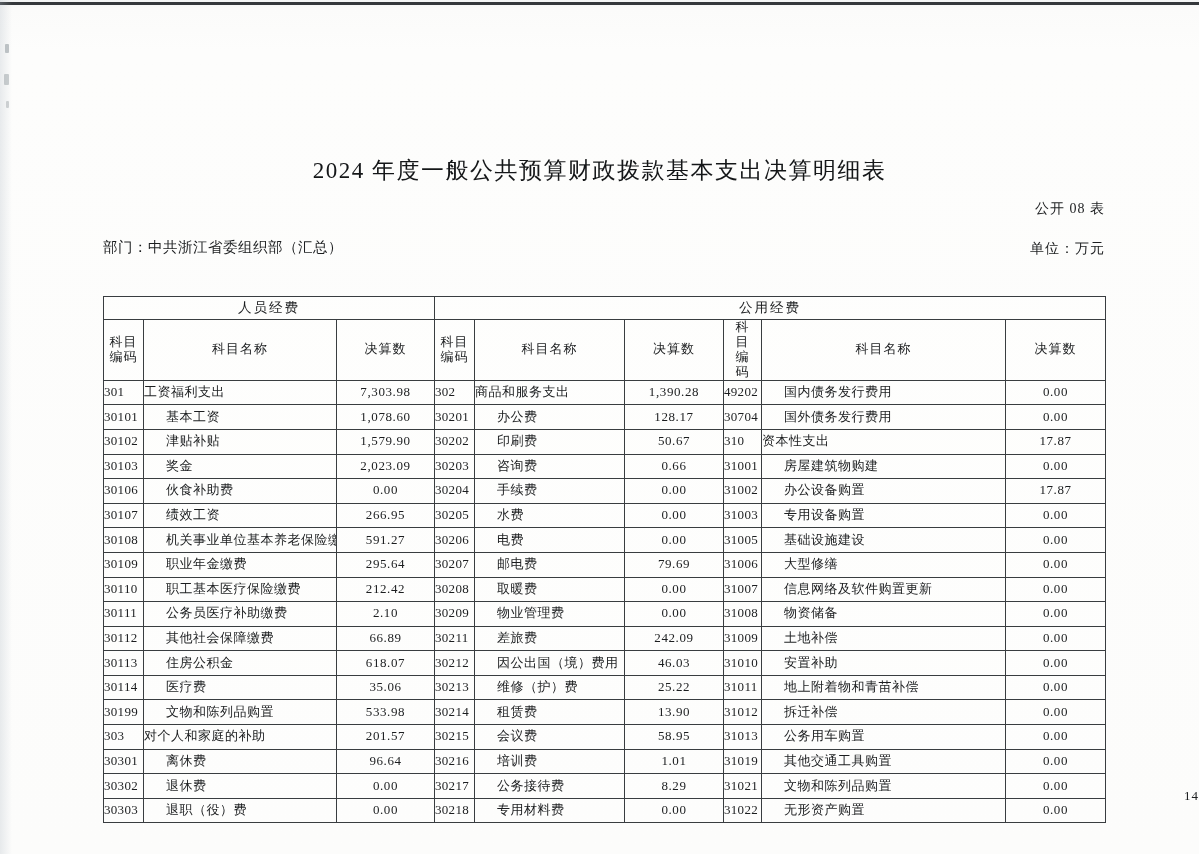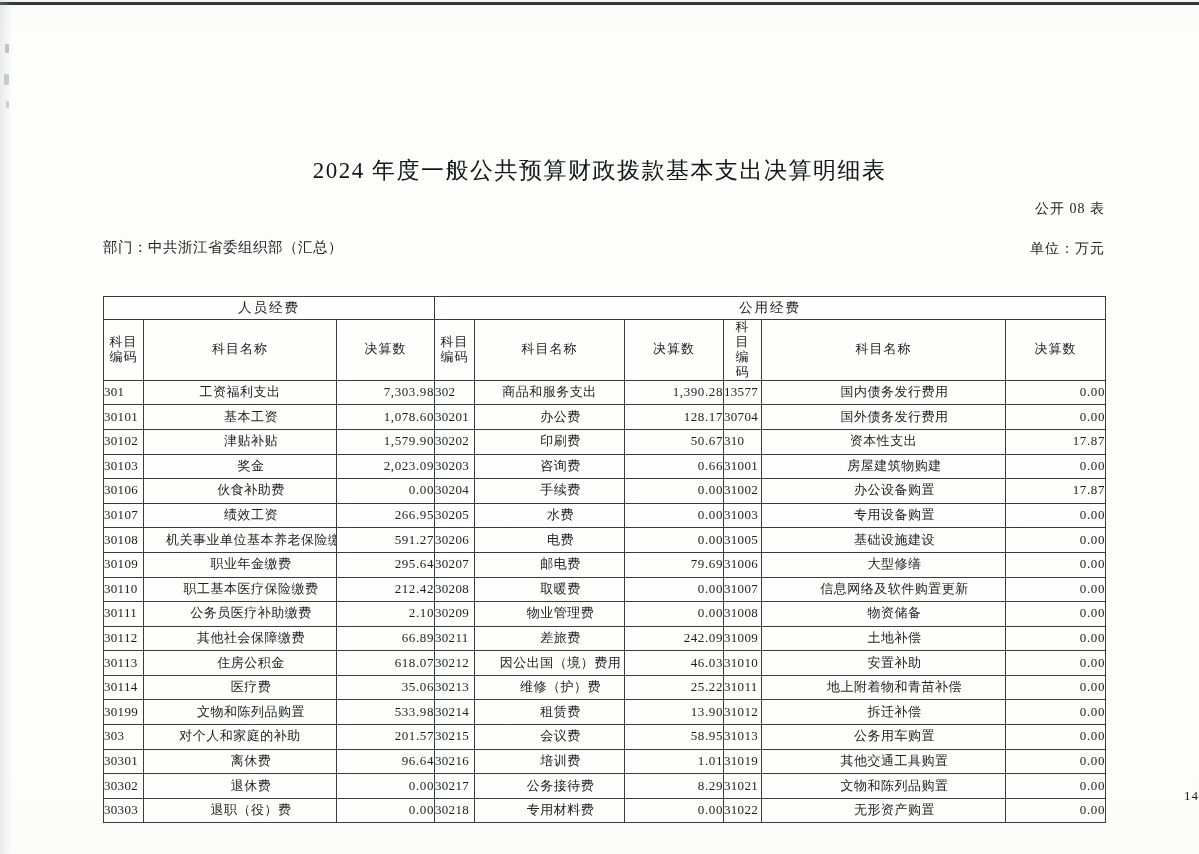--- a/index.html
+++ b/index.html
@@ -90,23 +90,23 @@
     overflow: hidden;
     white-space: nowrap;
     color: #1b1d1f;
     background: rgba(255,255,255,0.35);
   }
   tr.group-header-row th { height: 22px; font-size: 13.5px; letter-spacing: 2px; }
   tr.col-header-row th   { height: 50px; font-size: 13px; letter-spacing: 1px; }
   tr.col-header-row th.code-h { white-space: normal; padding: 0 5px; }
   tbody td { height: 23.6px; }
   td.code { text-align: left; padding-left: 6px; font-size: 12.5px; letter-spacing: .3px; }
-  td.name { text-align: center; padding-left: 9px; letter-spacing: .5px; }
+  td.name { text-align: left; padding-left: 9px; letter-spacing: .5px; }
   td.name.indent { padding-left: 22px; }
-  td.val  { text-align: right; padding-right: 7px; letter-spacing: .6px; word-spacing: 2px; }
+  td.val  { text-align: center; padding-right: 7px; letter-spacing: .6px; word-spacing: 2px; }
 
   .page-number {
     position: absolute;
     top: 788px; left: 0;
     width: 1199px;
     text-align: right;
     font-size: 13px;
     letter-spacing: 1px;
   }
 </style>
@@ -157,21 +157,21 @@
       </tr>
     </thead>
     <tbody id="tbody">
         <tr>
           <td class="code">301</td>
           <td class="name">工资福利支出</td>
           <td class="val">7,303.98</td>
           <td class="code">302</td>
           <td class="name">商品和服务支出</td>
           <td class="val">1,390.28</td>
-          <td class="code">13577</td>
+          <td class="code">49202</td>
           <td class="name indent">国内债务发行费用</td>
           <td class="val">0.00</td>
         </tr>
         <tr>
           <td class="code">30101</td>
           <td class="name indent">基本工资</td>
           <td class="val">1,078.60</td>
           <td class="code">30201</td>
           <td class="name indent">办公费</td>
           <td class="val">128.17</td>

